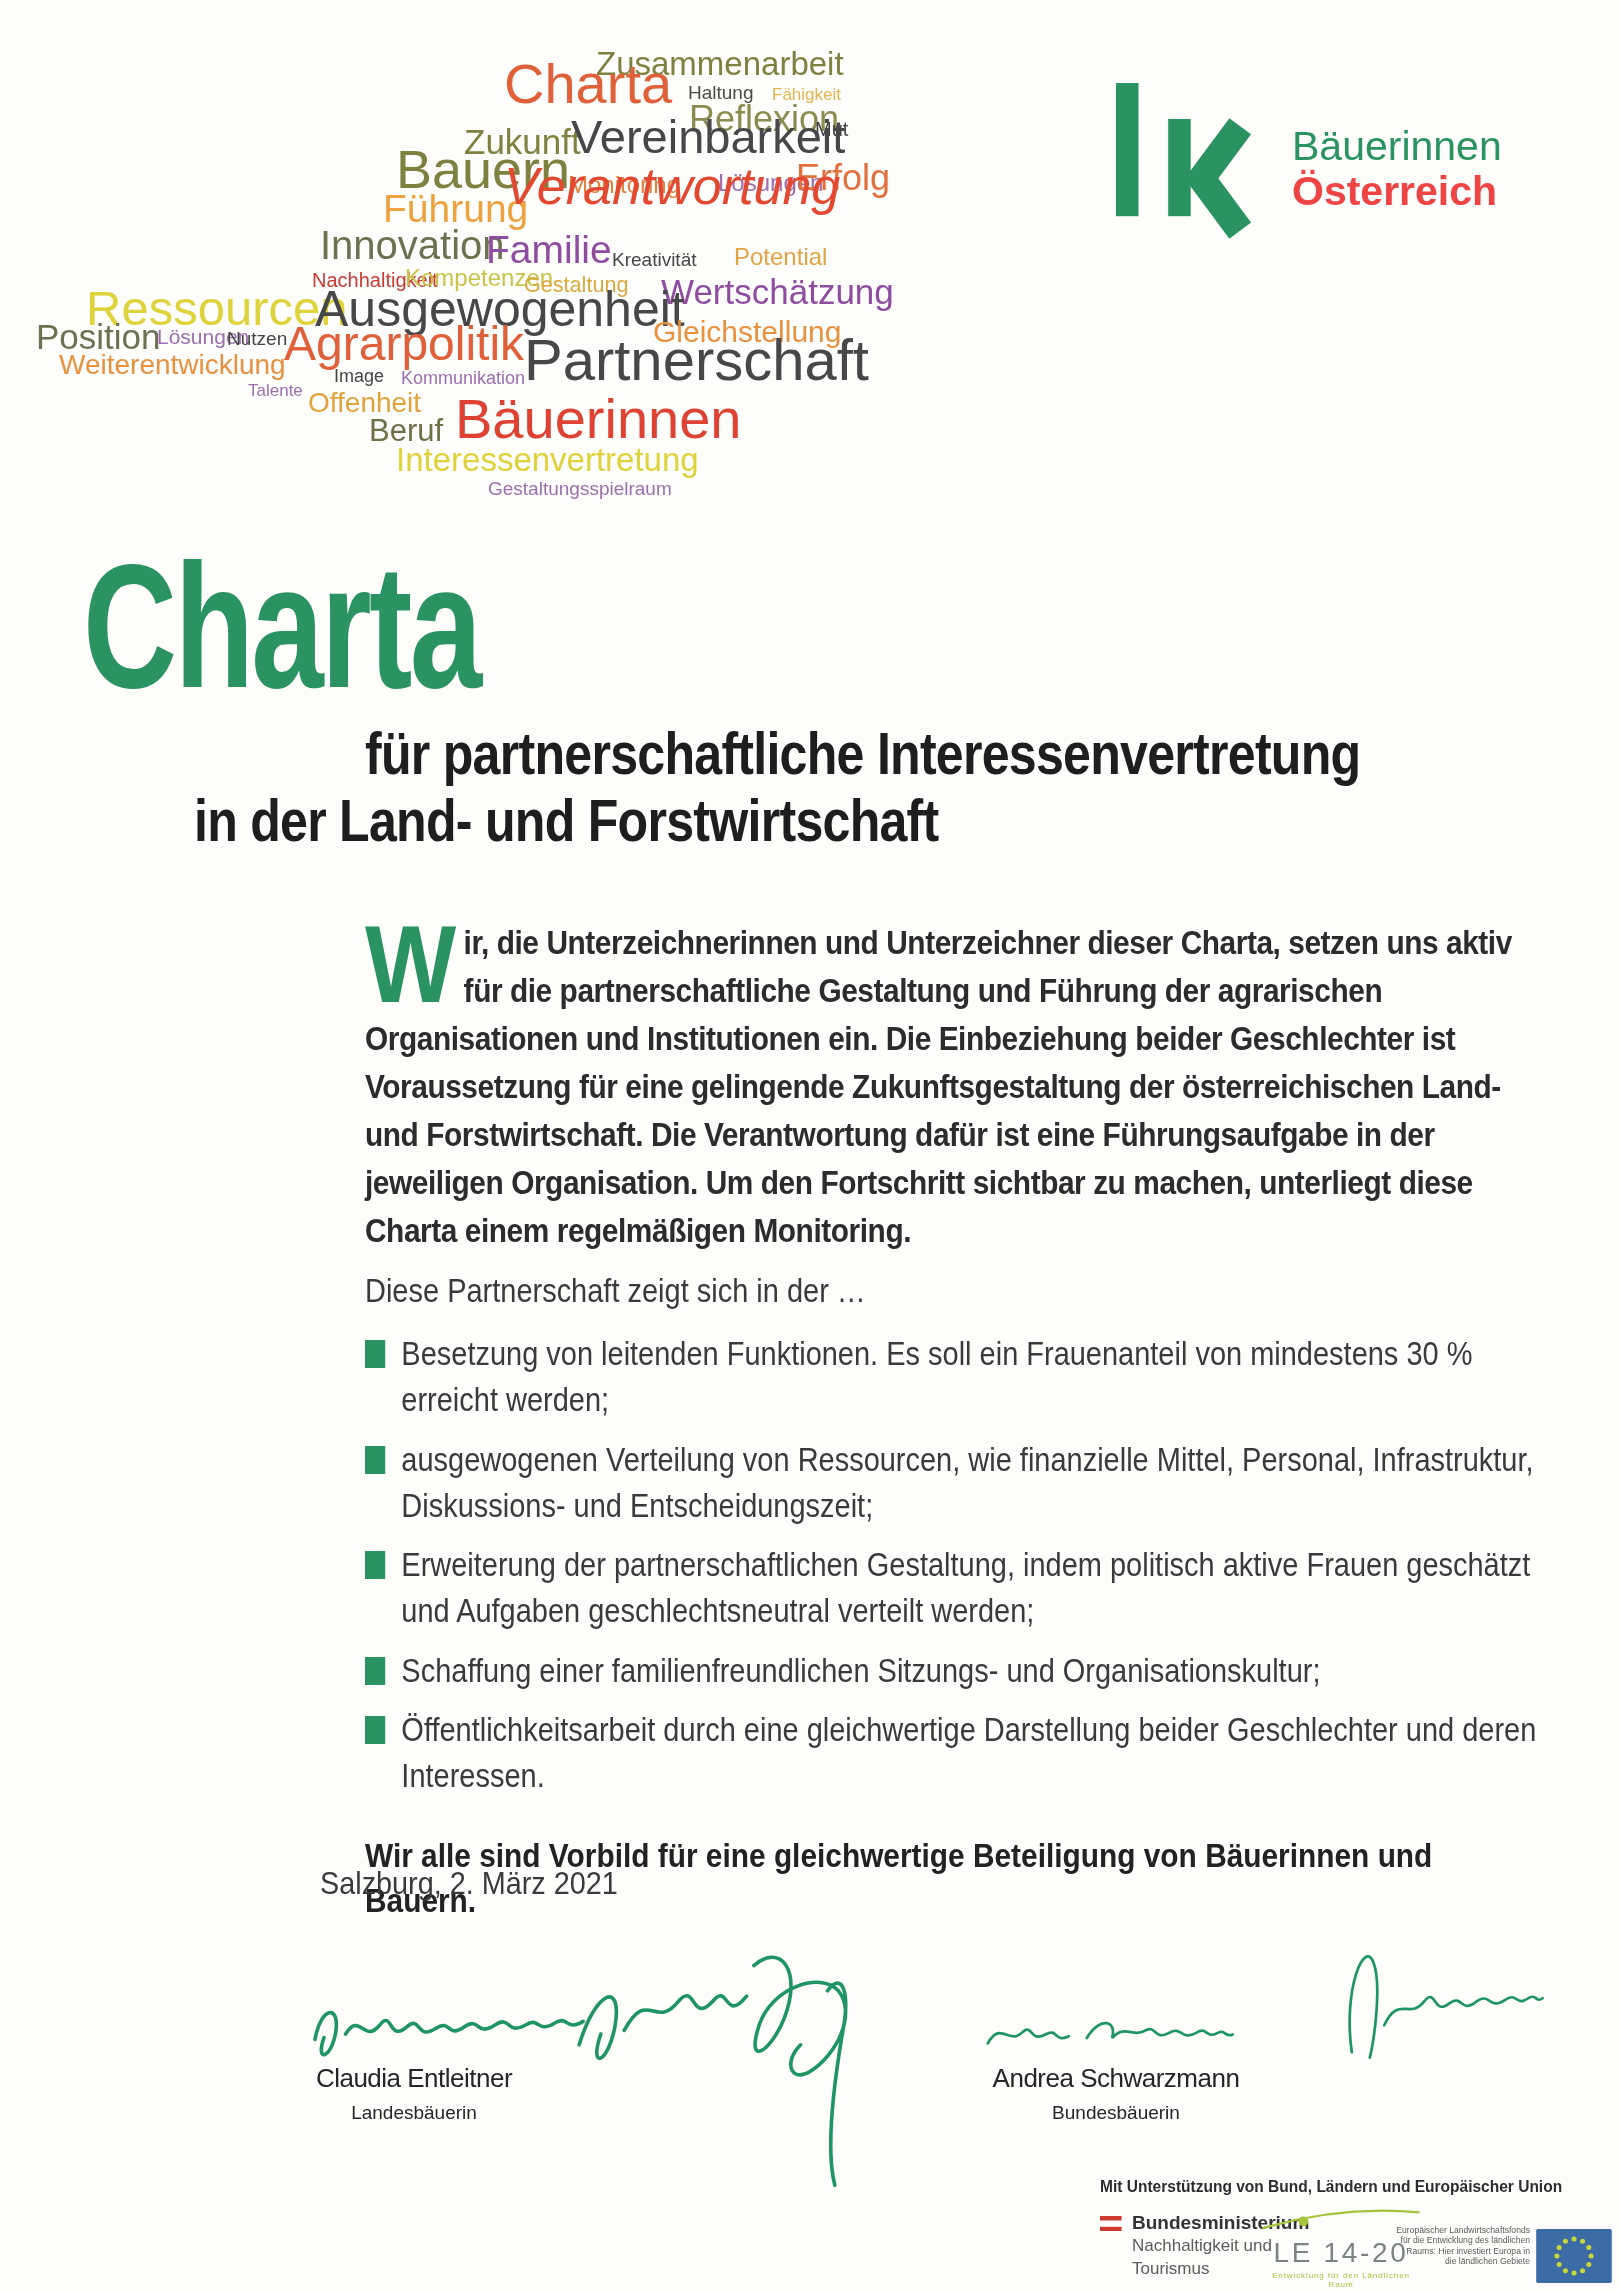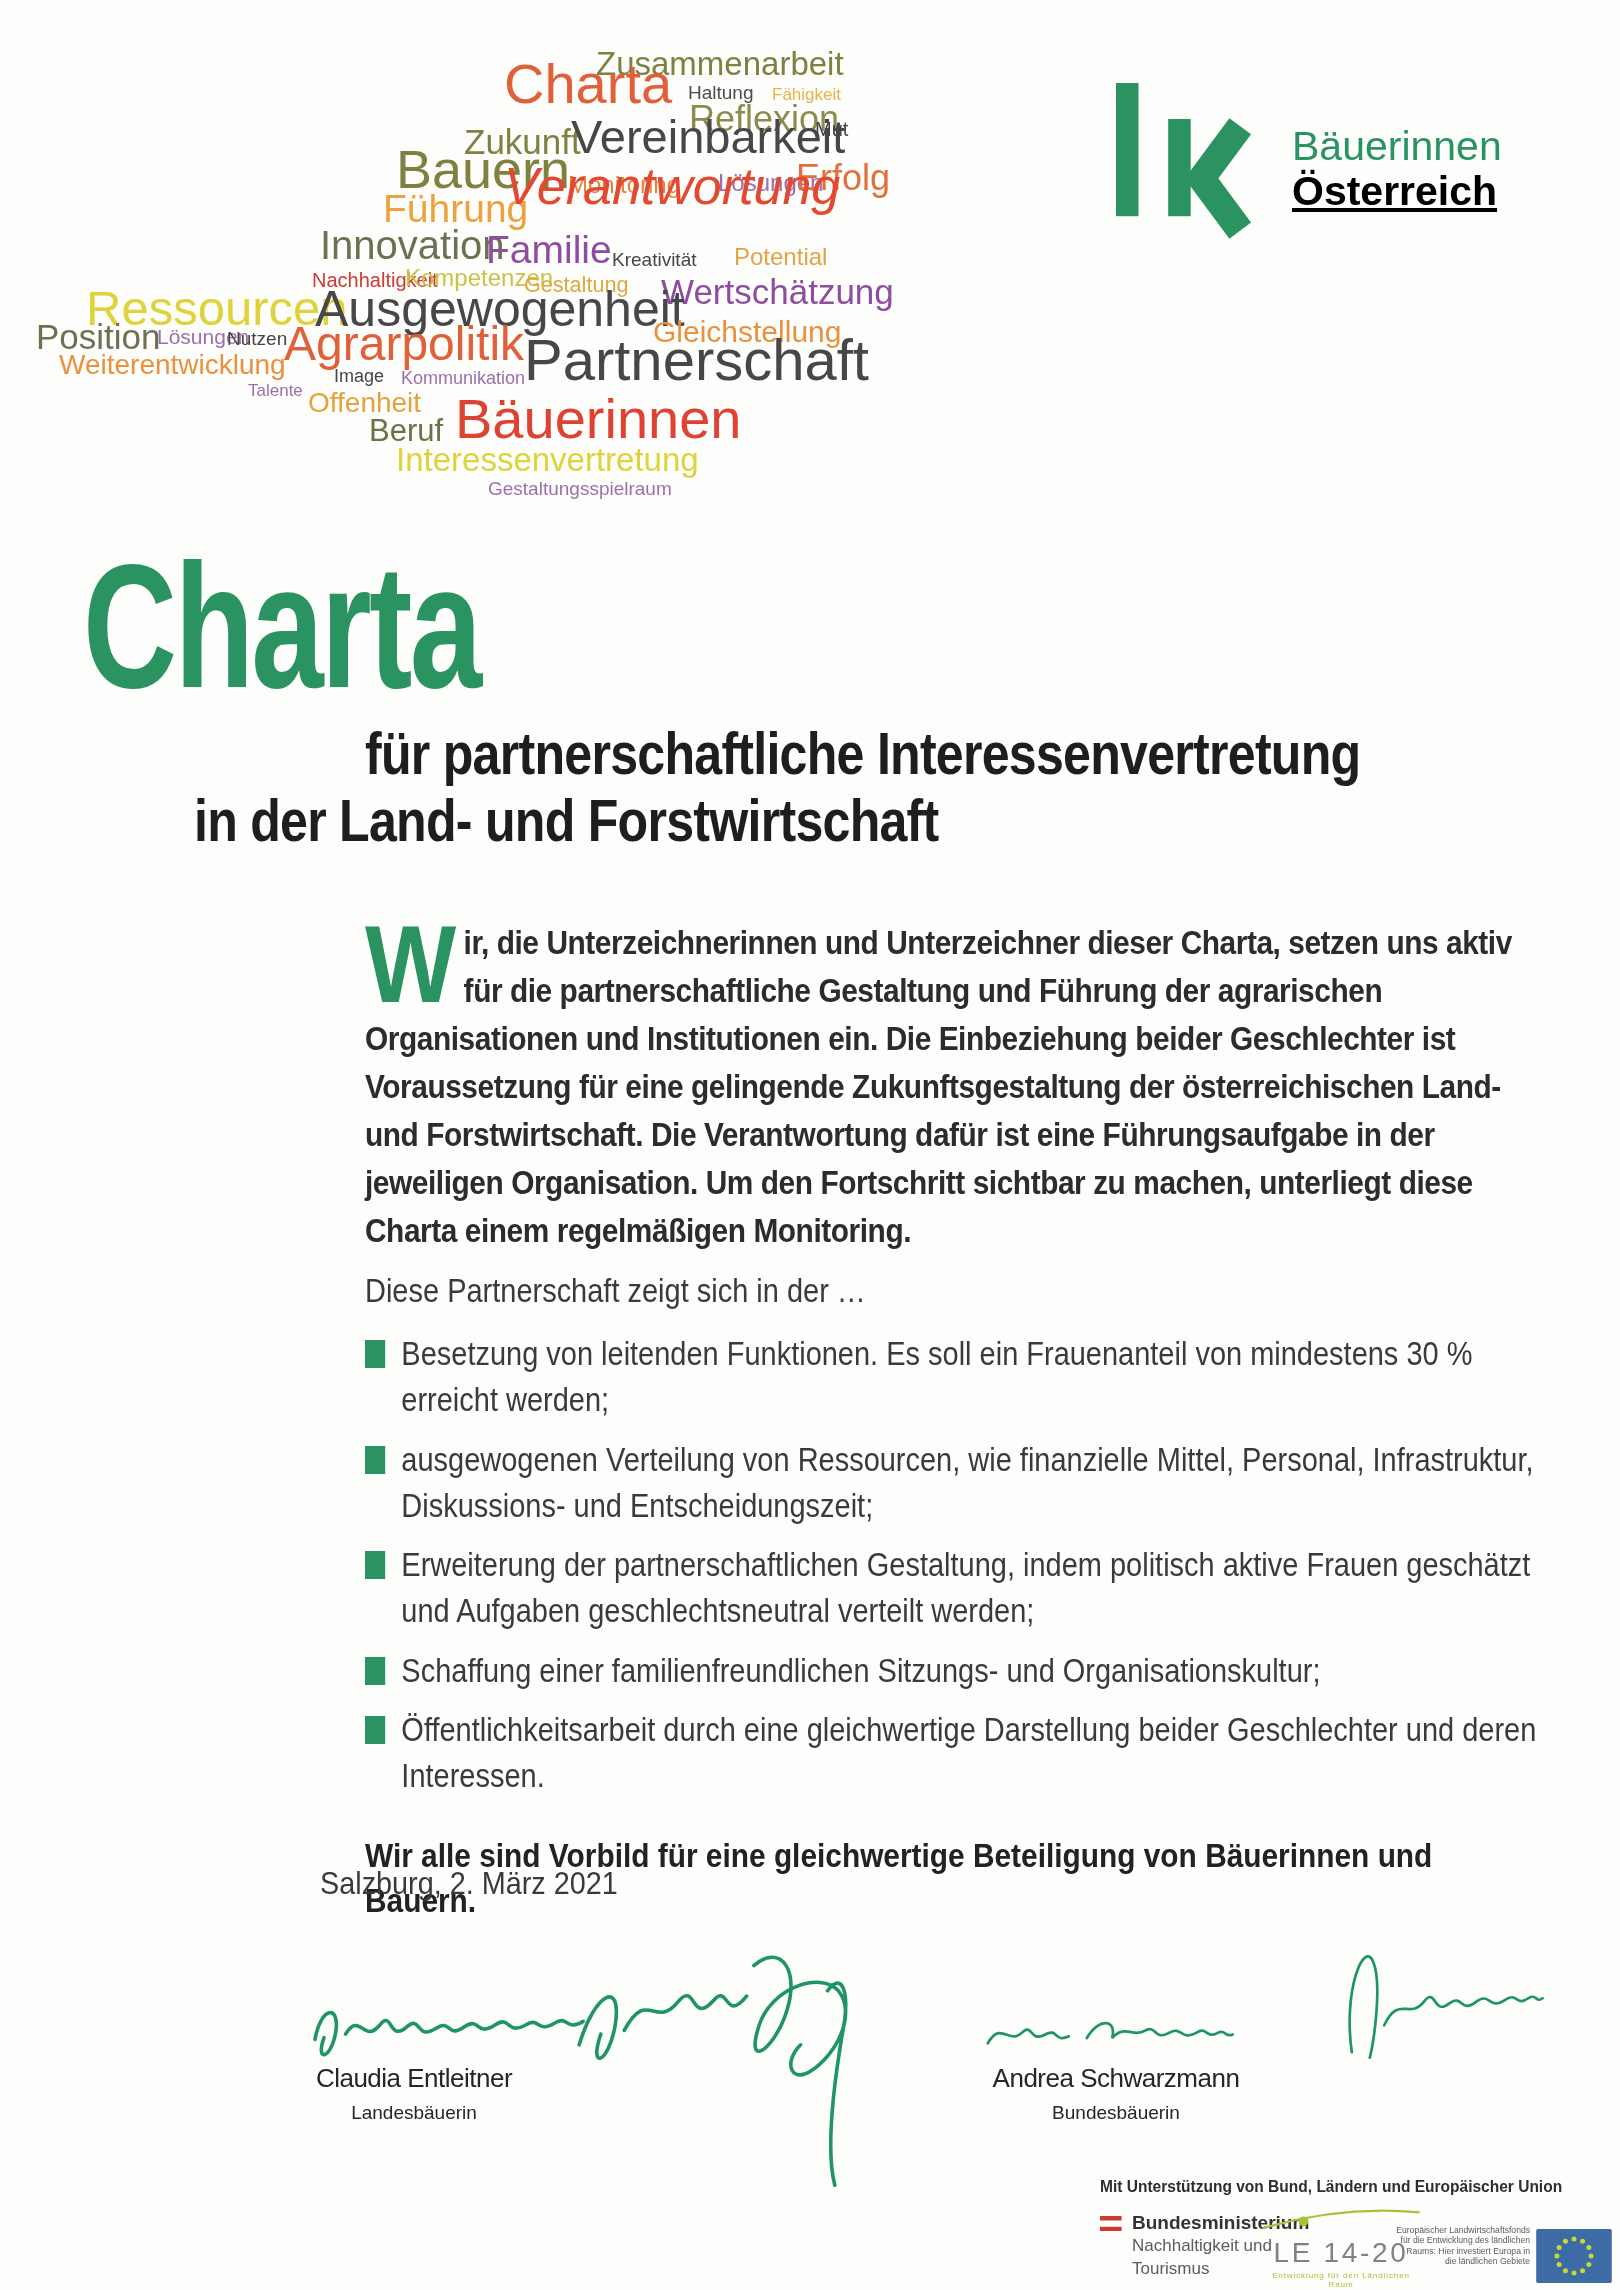--- a/index.html
+++ b/index.html
@@ -20,21 +20,21 @@
   #main-paragraph{font-size:34px;line-height:48px;font-weight:bold;letter-spacing:-0.5px;text-align:left;}
   #dropcap{float:left;color:#2b9362;font-size:110px;line-height:83px;font-weight:bold;margin:3.6px 9px 0 0;}
   #intro-line{font-size:33px;line-height:41px;font-weight:400;margin-top:16px;color:#3a3a3a;}
   ul.bullets{list-style:none;margin:20px 0 0 0;padding:0;}
   ul.bullets li{display:flex;align-items:flex-start;margin-bottom:13.5px;font-size:33px;line-height:46px;color:#3a3a3a;}
   .sq{flex:0 0 auto;width:23.4px;height:28px;background:#2b9362;margin:9px 18px 0 0;}
   #statement{font-size:34px;line-height:45px;font-weight:bold;margin-top:34px;color:#222;}
   #dateline{left:320px;top:1865px;font-size:32px;font-weight:400;transform:scaleX(0.9);transform-origin:0 0;color:#3a3a3a;}
   
   .lk-text1{font-size:41px;color:#2b9362;font-weight:400;line-height:1.1;}
-  .lk-text2{font-size:41px;color:#000000;font-weight:bold;line-height:1.1;text-decoration:underline;}
+  .lk-text2{font-size:41px;color:#ef4444;font-weight:bold;line-height:1.1;}
   
   .sig-col{position:absolute;top:2063px;text-align:center;}
   .sig-name{font-size:26px;font-weight:400;color:#262626;letter-spacing:-0.5px;}
   .sig-role{font-size:19px;font-weight:400;color:#262626;margin-top:8px;}
   .sig-svg{position:absolute;}
   .sig-svg path{fill:none;stroke:#1f9464;stroke-linecap:round;}
   
   #support-line{left:1100px;top:2178px;font-size:16px;font-weight:bold;color:#2d2d2d;
                 transform:scaleX(0.97);transform-origin:0 0;white-space:nowrap;}
   #ministry{left:1100px;top:2212px;}

